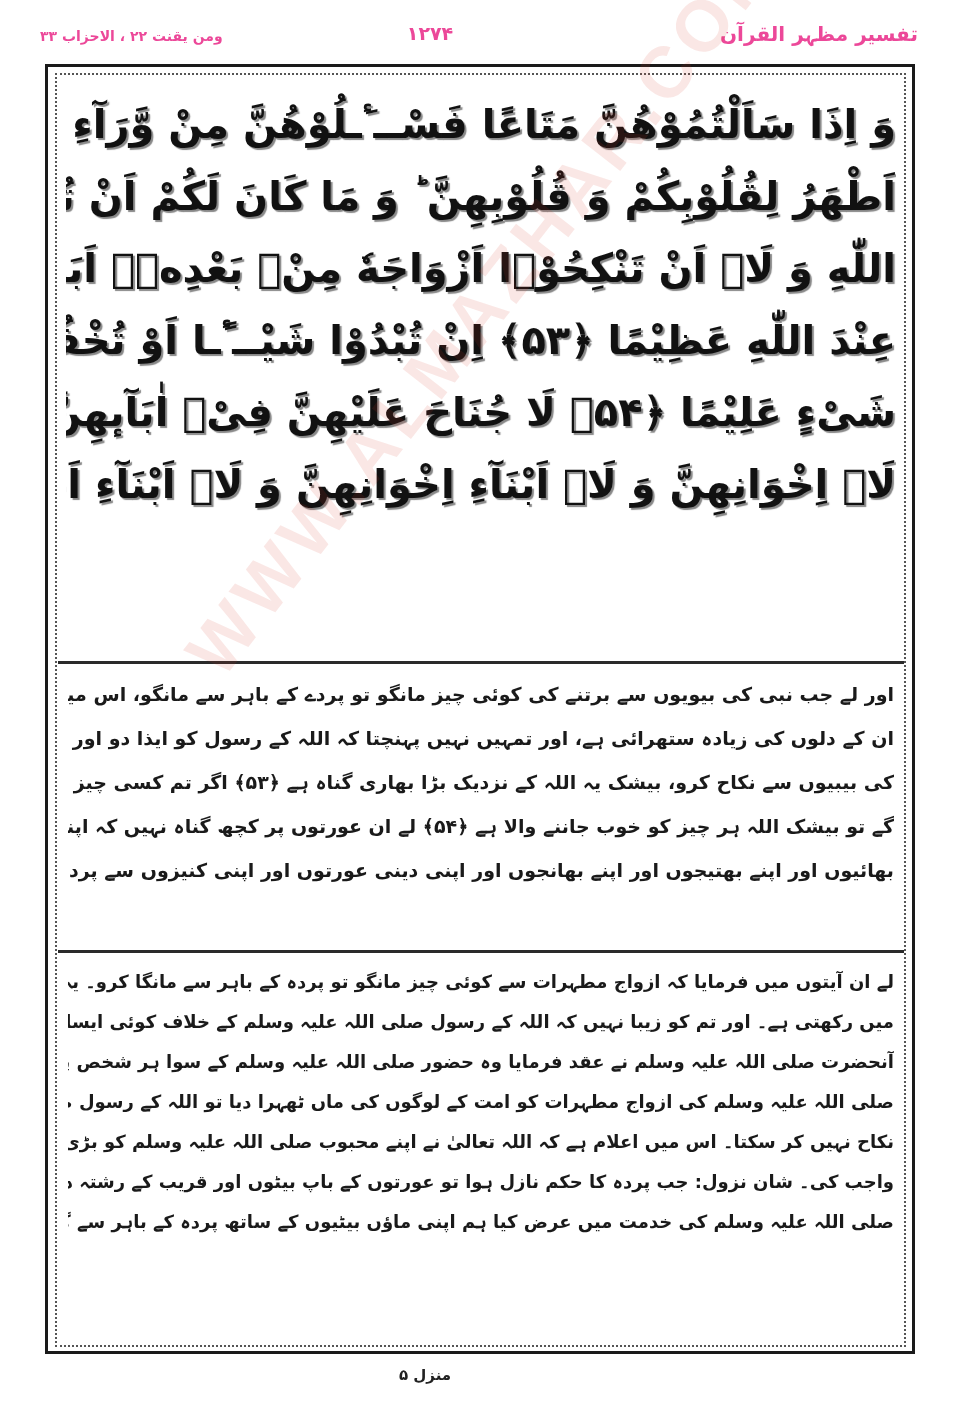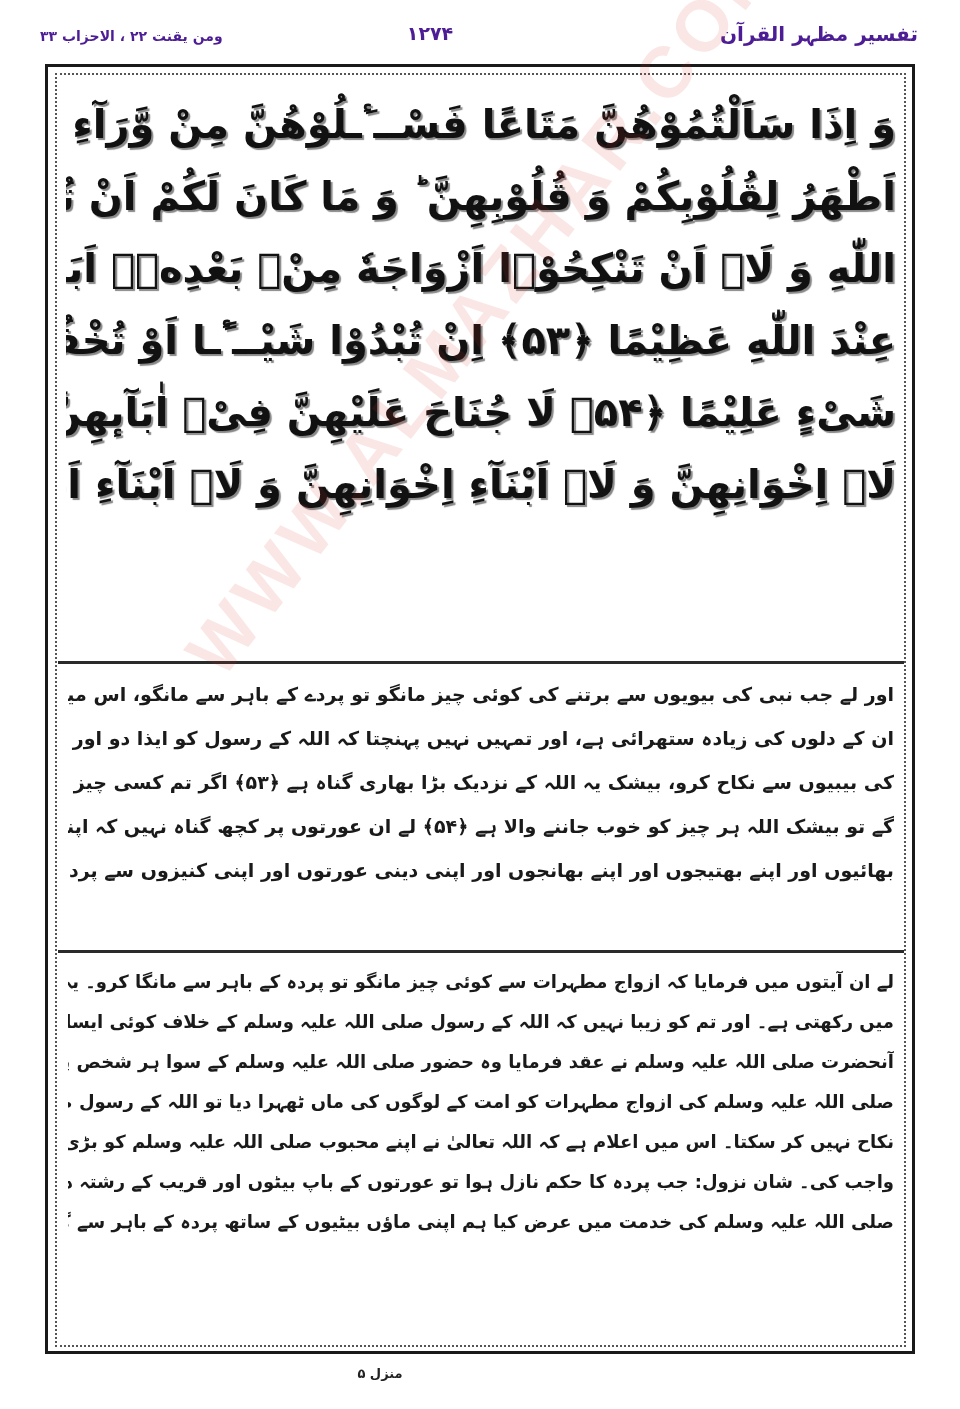--- a/index.html
+++ b/index.html
@@ -1,21 +1,21 @@
 <!DOCTYPE html>
 <html><head>
 <meta charset="utf-8">
 <style>
   html, body { margin: 0; padding: 0; background: #ffffff; }
   body {
     width: 960px; height: 1409px; position: relative; overflow: hidden;
     font-family: "DejaVu Sans", sans-serif; color: #111;
   }
   .header { position: absolute; top: 22px; left: 0; width: 960px; height: 36px; }
-  .header span { position: absolute; top: 0; font-weight: bold; color: #4c1d95; }
+  .header span { position: absolute; top: 0; font-weight: bold; color: #ec4899; }
   .hdr-right { right: 42px; font-size: 20px; }
   .hdr-center { left: 4px; width: 852px; text-align: center; font-size: 19px; letter-spacing: 1px; }
   .hdr-left { left: 40px; font-size: 14px; top: 6px !important; }
 
   .frame-outer {
     position: absolute; left: 45px; top: 64px; width: 870px; height: 1290px;
     border: 3px solid #1a1a1a; box-sizing: border-box;
   }
   .frame-inner {
     position: absolute; left: 55px; top: 73px; width: 851px; height: 1274px;
@@ -39,21 +39,21 @@
     text-align: justify; text-align-last: justify; font-weight: bold; color: #1a1a1a;
   }
   .tr-line.last { text-align-last: right; }
   .tafseer { top: 962px; height: 380px; padding: 0 10px; }
   .tf-heading { text-align: center; font-size: 21px; font-weight: bold; height: 44px; line-height: 44px; }
   .tf-line {
     font-size: 18px; line-height: 40px; height: 40px; white-space: nowrap; overflow: hidden;
     text-align: justify; text-align-last: justify; font-weight: bold; color: #1a1a1a;
   }
   .tf-line.last { text-align-last: right; }
-  .footer { position: absolute; top: 1366px; left: 0; width: 760px; text-align: center; font-size: 13px; font-weight: bold; color: #222; }
+  .footer { position: absolute; top: 1366px; left: 0; width: 760px; text-align: center; font-size: 15px; font-weight: bold; color: #222; padding-left: 45px; }
   .watermark {
     position: absolute; left: 170px; top: 640px; width: 900px; transform: rotate(-52deg);
     transform-origin: left top; font-size: 72px; font-weight: bold; letter-spacing: 6px;
     color: rgba(214, 60, 40, 0.12); pointer-events: none; white-space: nowrap;
     font-family: "Liberation Sans", sans-serif;
   }
 </style>
 </head>
 <body>
 

